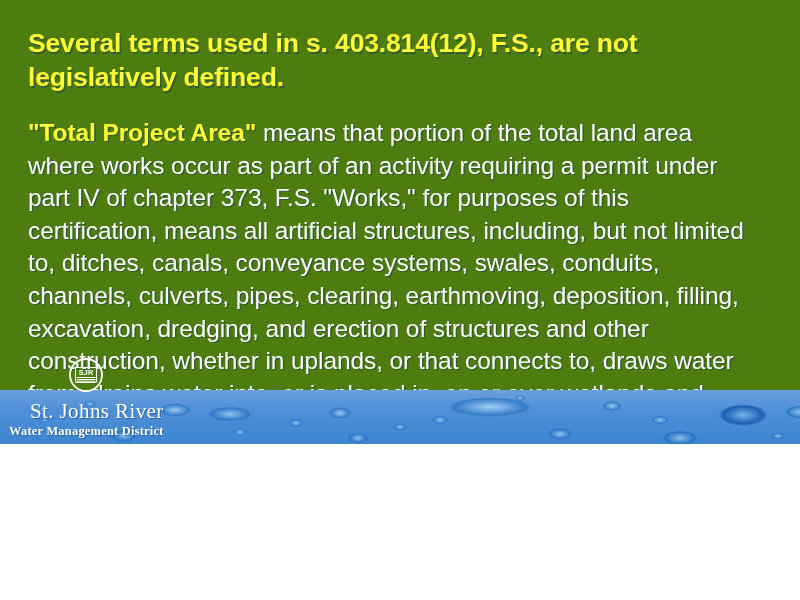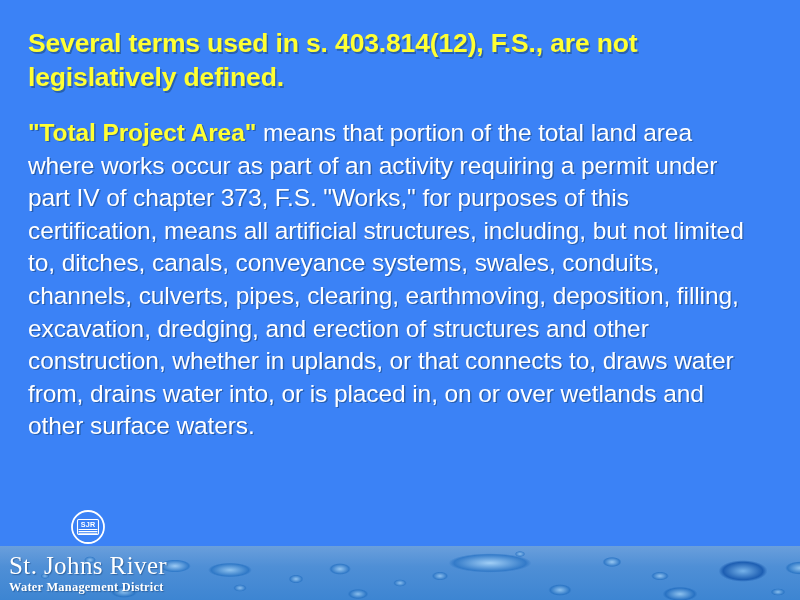--- a/index.html
+++ b/index.html
@@ -3,23 +3,23 @@
 <meta charset="utf-8">
 <style>
   html, body {
     margin: 0;
     padding: 0;
     background: #ffffff;
   }
   #slide {
     position: relative;
     width: 800px;
-    height: 600px;
+    height: 444px;
     overflow: hidden;
-    background: #3b82f6;
+    background: #4d7c0f;
     font-family: "Liberation Sans", sans-serif;
     -webkit-font-smoothing: antialiased;
   }
 
   
   #slide-title {
     position: absolute;
     left: 28px;
     top: 8px;
     width: 730px;
@@ -104,21 +104,21 @@
   }
   #logo-text {
     display: flex;
     flex-direction: column;
     line-height: 1;
     padding-bottom: 1px;
   }
   #logo-line1 {
     font-family: "Liberation Serif", serif;
     color: #FFFFFF;
-    font-size: 25px;
+    font-size: 21px;
     letter-spacing: 0.4px;
     text-shadow: 1px 1px 1px rgba(20,60,110,0.5);
     text-align: right;
   }
   #logo-line2 {
     font-family: "Liberation Serif", serif;
     color: #FFFFFF;
     font-size: 12.4px;
     letter-spacing: 0.25px;
     margin-top: 3px;

